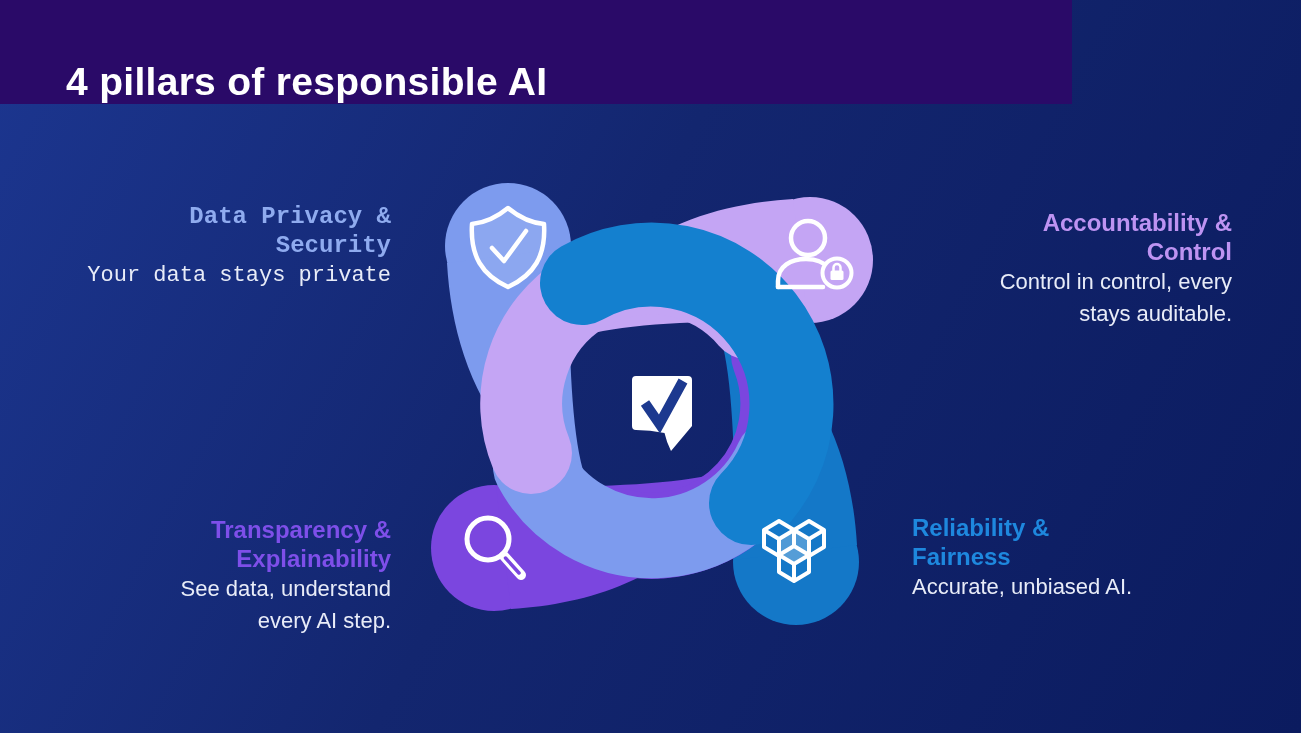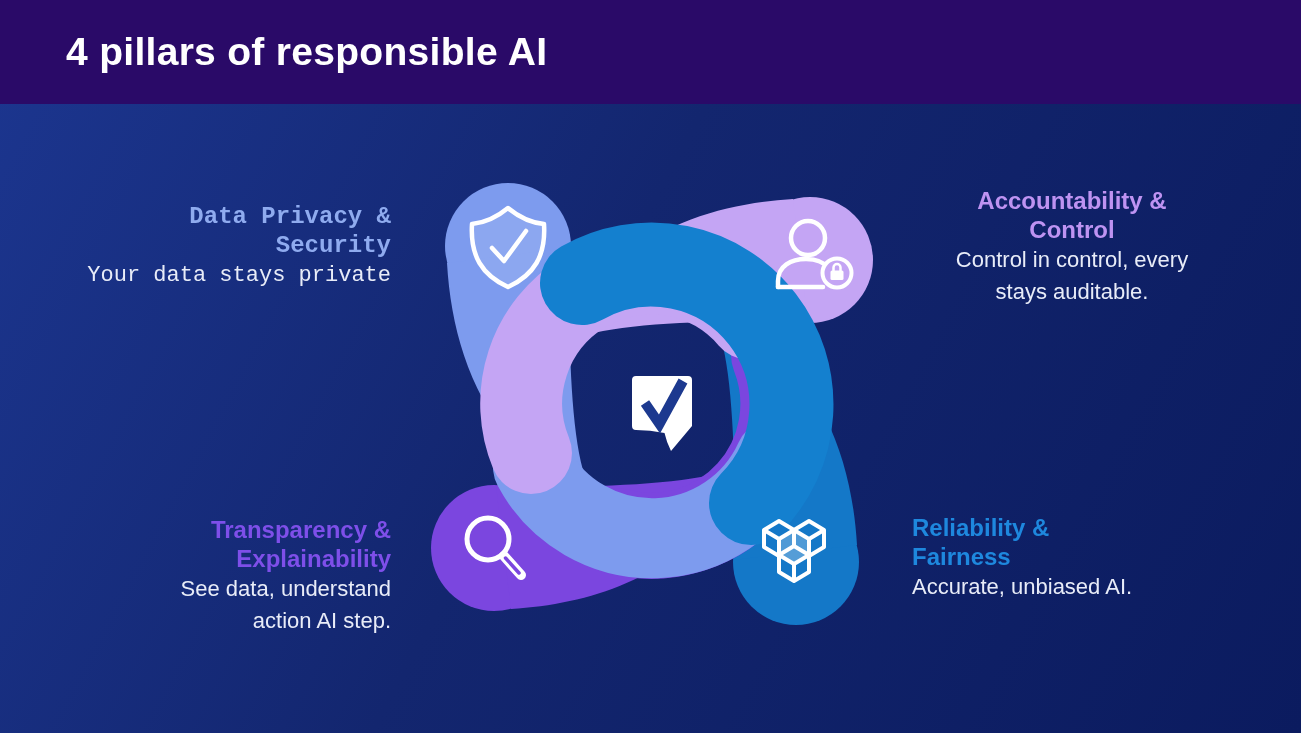--- a/index.html
+++ b/index.html
@@ -2,31 +2,31 @@
 <html><head>
 <meta charset="utf-8">
 <style>
   html,body{margin:0;padding:0;background:#06103f;}
   .stage{
     position:relative;width:1301px;height:733px;overflow:hidden;
     font-family:"Liberation Sans","DejaVu Sans",sans-serif;
     background:linear-gradient(118deg,#1c3690 0%,#13266f 45%,#0b1b5f 100%);
   }
   .header{
-    position:absolute;left:0;top:0;width:1301px;height:104px;
-    background:#2a0a68;display:flex;align-items:center;
+    position:absolute;left:0;top:0;width:1072px;height:104px;
+    background:#2a0a68;display:flex;align-items:flex-end;
   }
   .header .title{
     margin-left:66px;color:#ffffff;font-size:39px;font-weight:700;letter-spacing:.3px;
   }
   .pillar{position:absolute;width:320px;}
   .pillar .h{font-size:24px;font-weight:700;line-height:29px;}
   .pillar .b{font-size:22px;line-height:32px;color:#e8ecf8;margin-top:0;}
   .p-tl{top:202px;right:910px;text-align:right;font-family:Liberation Mono, monospace;}
-  .p-tr{top:186px;left:912px;text-align:center;}
+  .p-tr{top:208px;left:912px;text-align:right;}
   .p-bl{top:515px;right:910px;text-align:right;}
   .p-br{top:513px;left:912px;text-align:left;}
   .p-tl .h{color:#8fabef;}
   .p-tr .h{color:#be93f2;}
   .p-bl .h{color:#7e4fe9;}
   .p-br .h{color:#1e88de;}
   .graphic{position:absolute;left:420px;top:168px;width:465px;height:470px;}
 </style>
 </head>
 <body>
@@ -52,21 +52,21 @@
       <div>Control in control, every</div>
       <div>stays auditable.</div>
     </div>
   </section>
 
   <section class="pillar p-bl">
     <div class="h">Transparency &amp;</div>
     <div class="h">Explainability</div>
     <div class="b">
       <div>See data, understand</div>
-      <div>action AI step.</div>
+      <div>every AI step.</div>
     </div>
   </section>
 
   <section class="pillar p-br">
     <div class="h">Reliability &amp;</div>
     <div class="h">Fairness</div>
     <div class="b">
       <div>Accurate, unbiased AI.</div>
     </div>
   </section>

